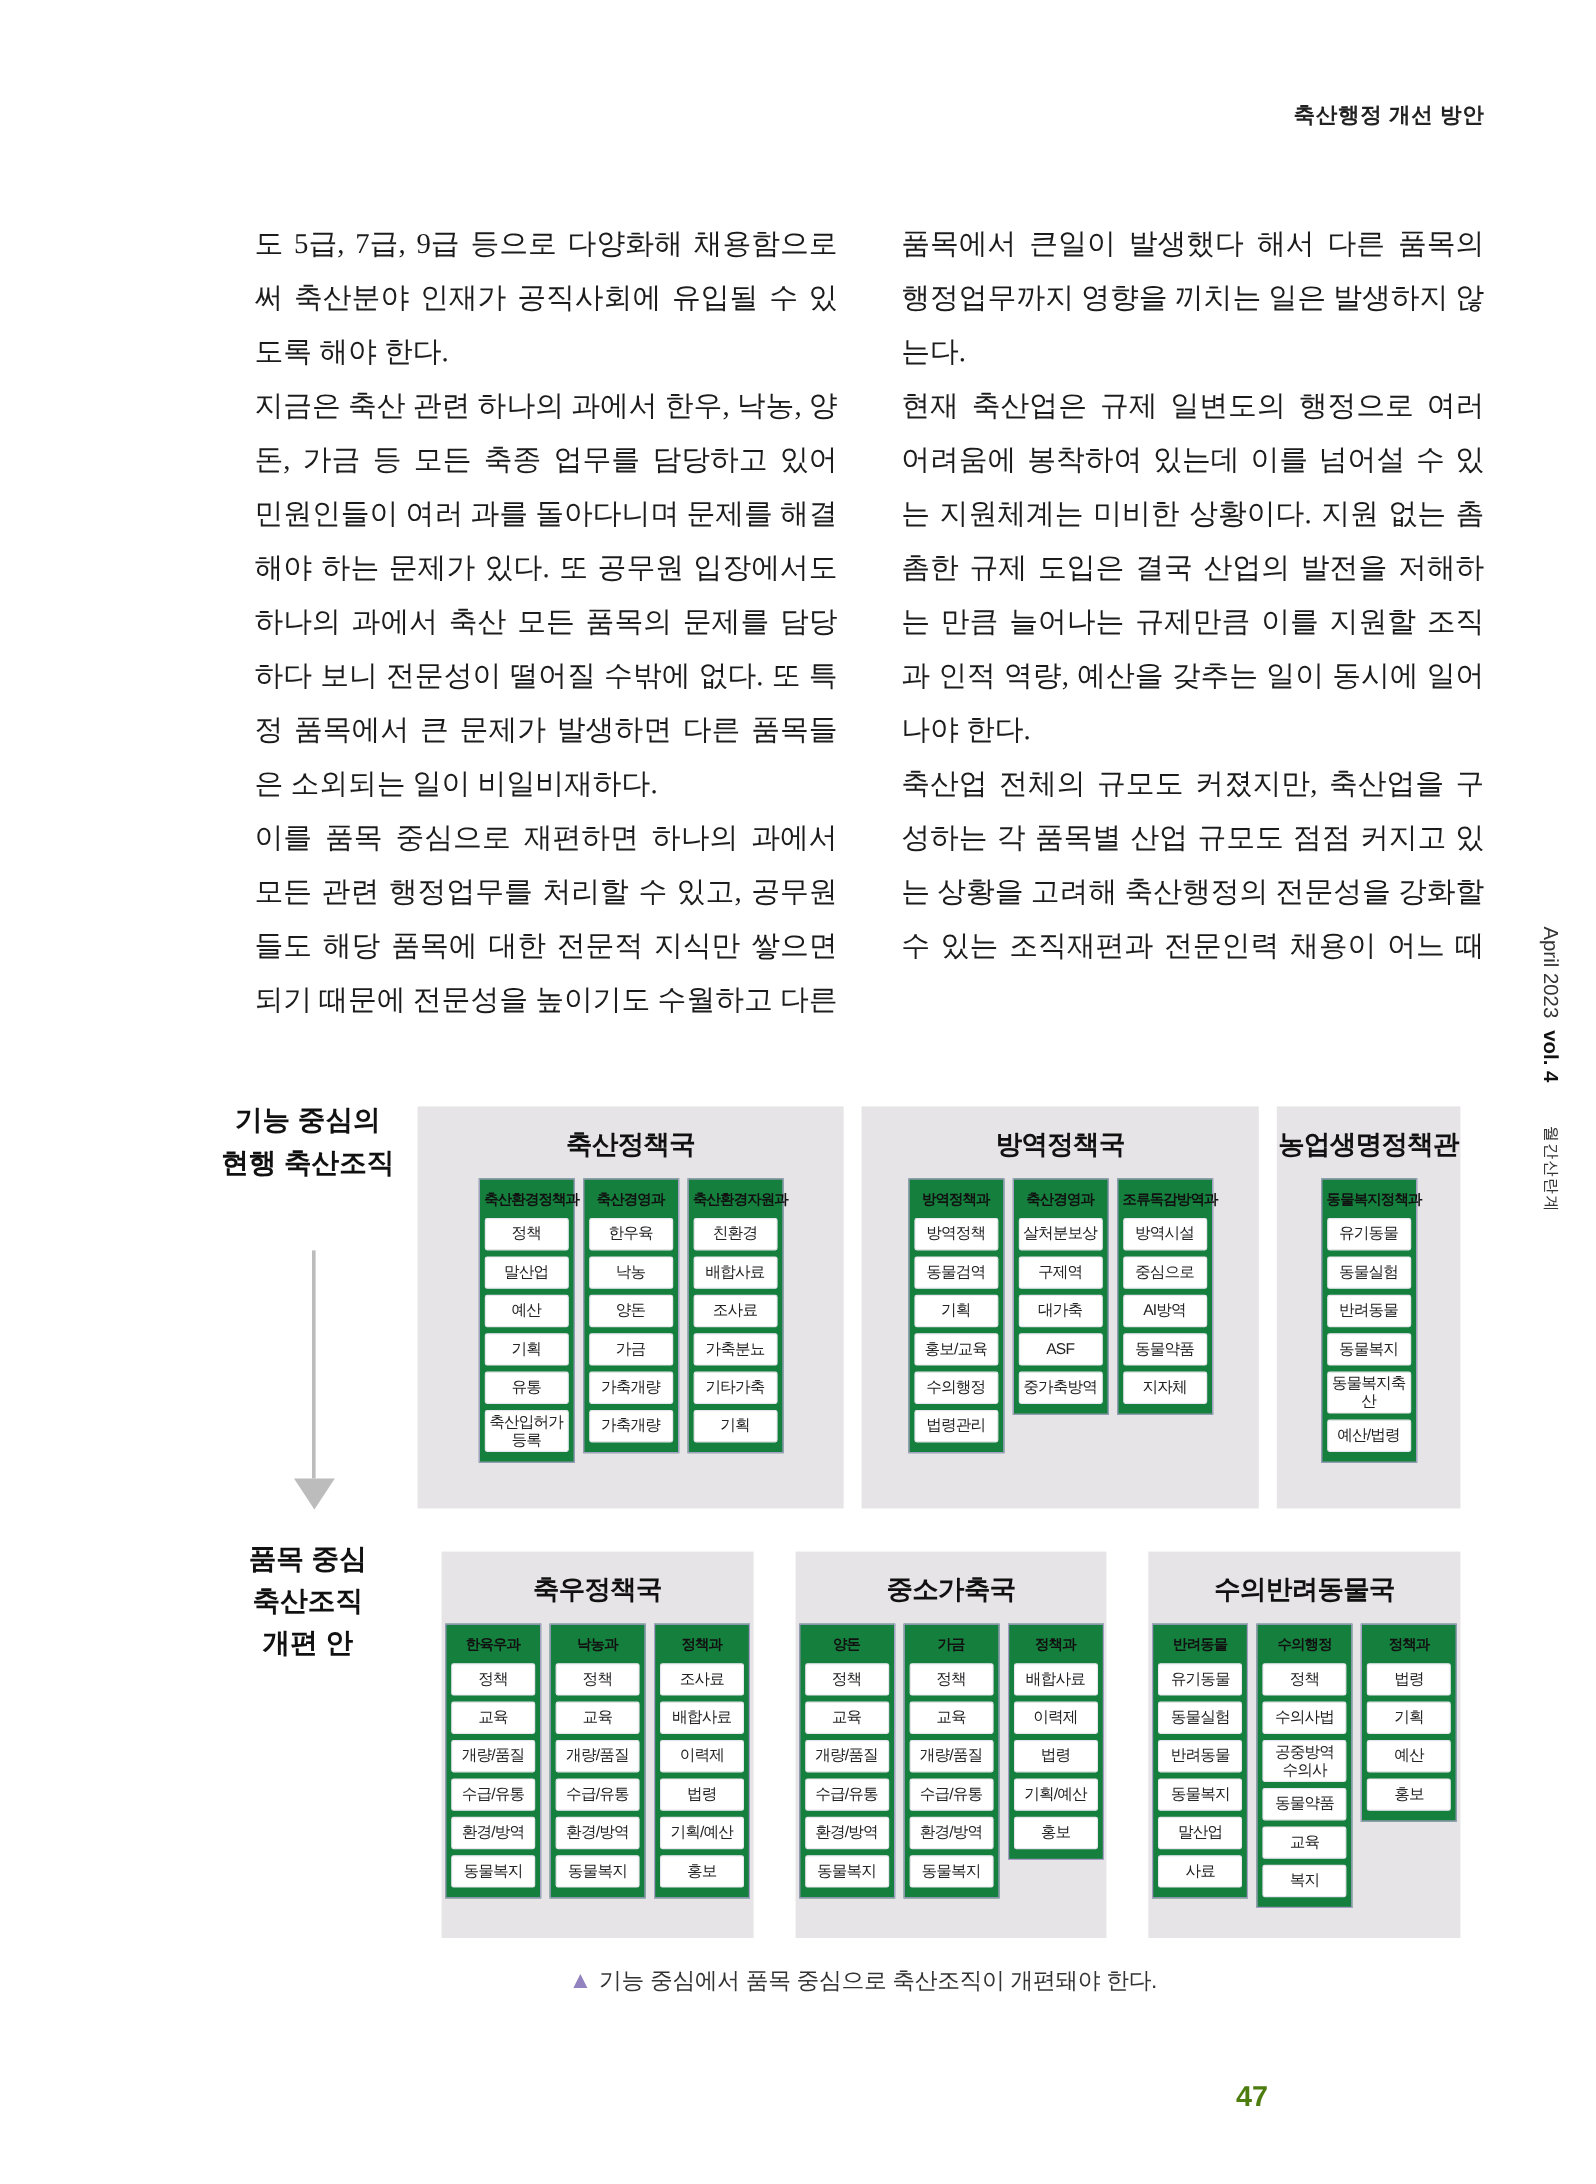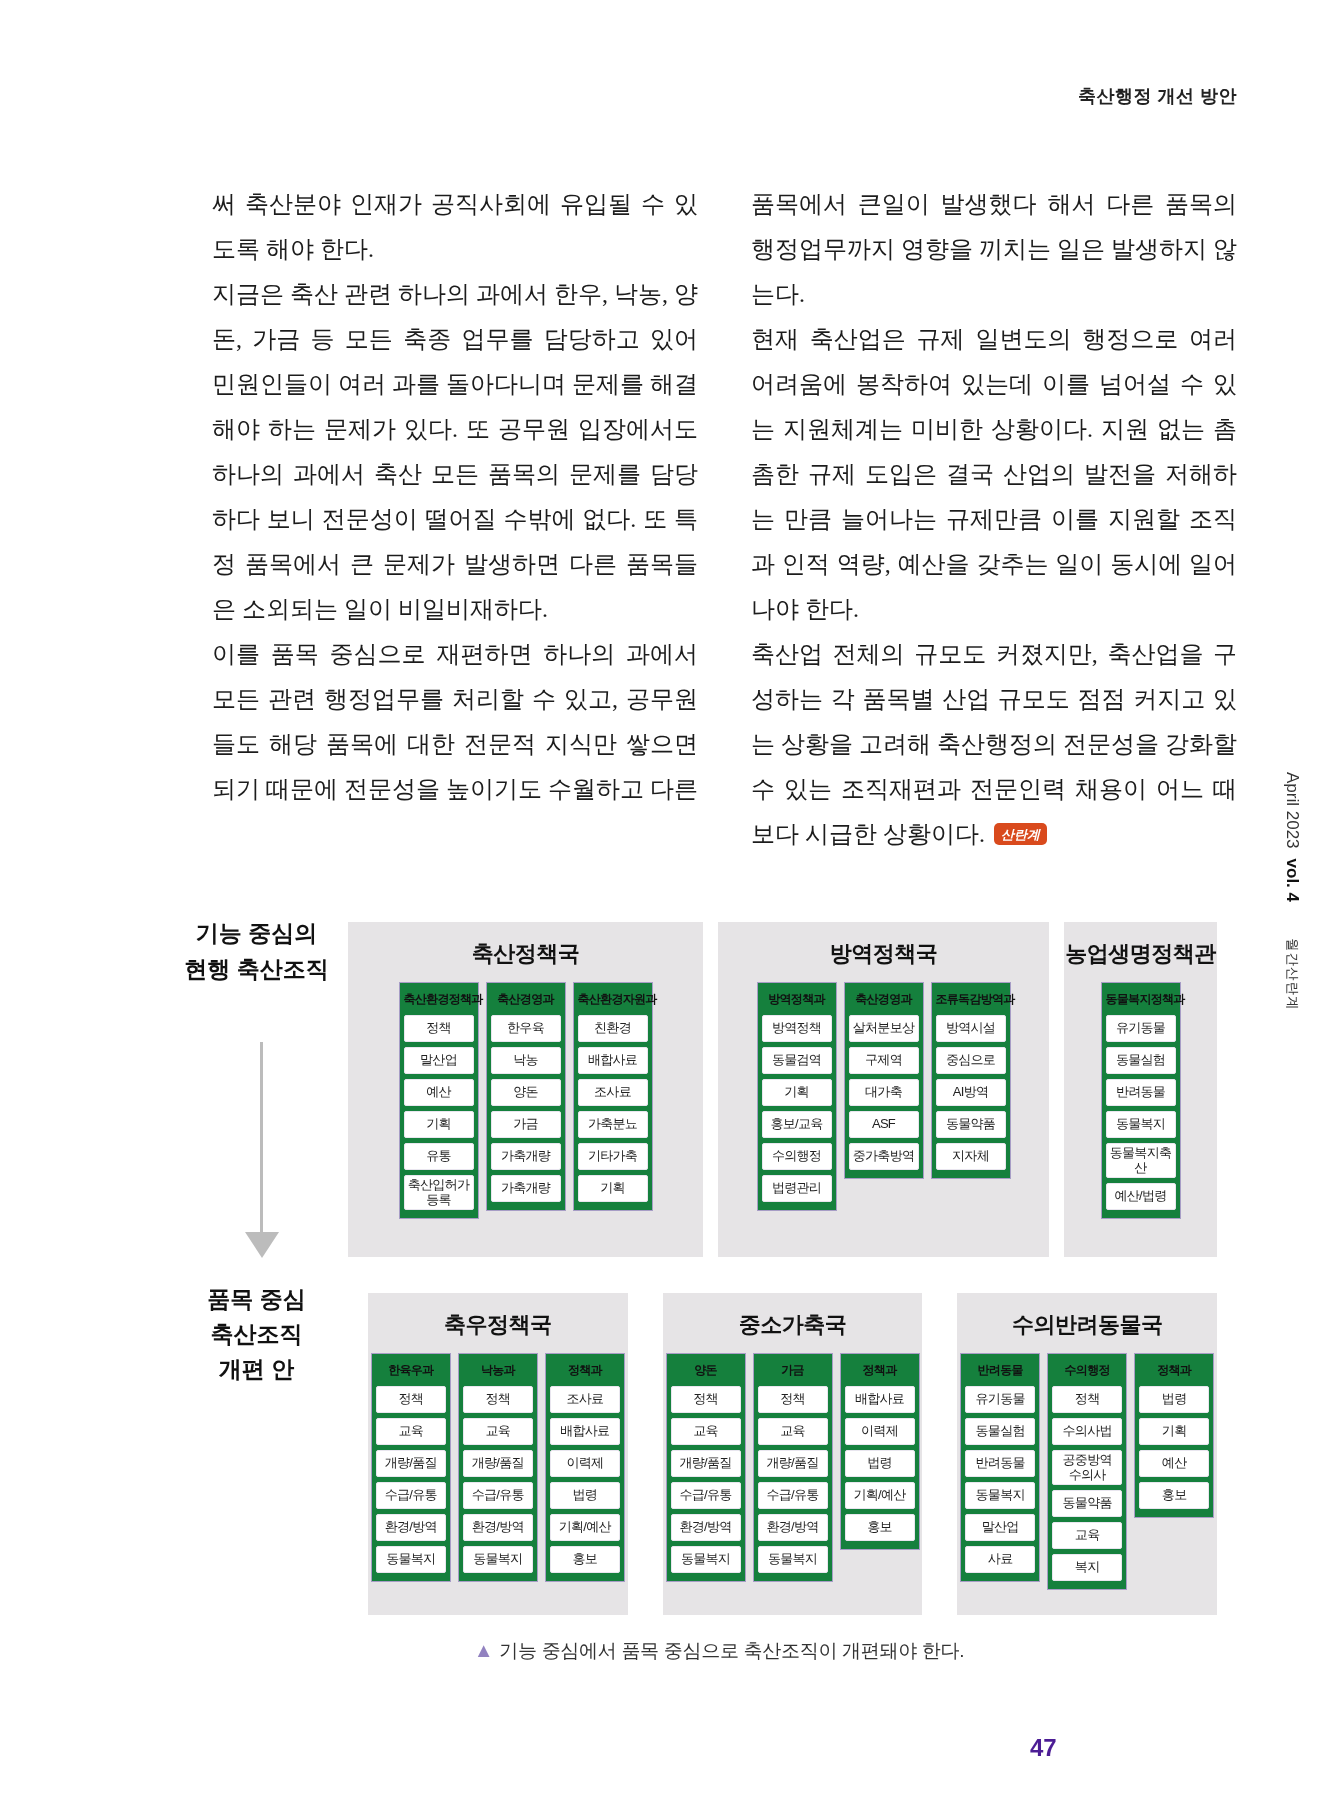--- a/index.html
+++ b/index.html
@@ -83,30 +83,31 @@
     display:flex;align-items:center;justify-content:center;
     font-size:13px;line-height:1.12;text-align:center;color:#222;
     letter-spacing:-0.7px;white-space:pre-line;padding:2px 1px;
   }
   
   .caption{
     position:absolute;left:212px;top:1638px;width:1014px;text-align:center;
     font-size:19px;color:#333;letter-spacing:-0.3px;
   }
   .caption .tri{color:#9282c0;font-size:20px;margin-right:6px;}
-  .page-number{position:absolute;left:1030px;top:1734px;font-size:24px;font-weight:bold;color:#4c1d95;}
+  .page-number{position:absolute;left:1030px;top:1734px;font-size:24px;font-weight:bold;color:#4d7c0f;}
 </style>
 </head>
 <body>
 
 <div class="page">
 
   <div class="header-title">축산행정 개선 방안</div>
 
   <div class="body-col col-left" id="col-left">
+      <div class="bline">도 5급, 7급, 9급 등으로 다양화해 채용함으로</div>
       <div class="bline">써 축산분야 인재가 공직사회에 유입될 수 있</div>
       <div class="bline pend">도록 해야 한다.</div>
       <div class="bline">지금은 축산 관련 하나의 과에서 한우, 낙농, 양</div>
       <div class="bline">돈, 가금 등 모든 축종 업무를 담당하고 있어</div>
       <div class="bline">민원인들이 여러 과를 돌아다니며 문제를 해결</div>
       <div class="bline">해야 하는 문제가 있다. 또 공무원 입장에서도</div>
       <div class="bline">하나의 과에서 축산 모든 품목의 문제를 담당</div>
       <div class="bline">하다 보니 전문성이 떨어질 수밖에 없다. 또 특</div>
       <div class="bline">정 품목에서 큰 문제가 발생하면 다른 품목들</div>
       <div class="bline pend">은 소외되는 일이 비일비재하다.</div>
@@ -123,21 +124,20 @@
       <div class="bline">어려움에 봉착하여 있는데 이를 넘어설 수 있</div>
       <div class="bline">는 지원체계는 미비한 상황이다. 지원 없는 촘</div>
       <div class="bline">촘한 규제 도입은 결국 산업의 발전을 저해하</div>
       <div class="bline">는 만큼 늘어나는 규제만큼 이를 지원할 조직</div>
       <div class="bline">과 인적 역량, 예산을 갖추는 일이 동시에 일어</div>
       <div class="bline pend">나야 한다.</div>
       <div class="bline">축산업 전체의 규모도 커졌지만, 축산업을 구</div>
       <div class="bline">성하는 각 품목별 산업 규모도 점점 커지고 있</div>
       <div class="bline">는 상황을 고려해 축산행정의 전문성을 강화할</div>
       <div class="bline">수 있는 조직재편과 전문인력 채용이 어느 때</div>
-      <div class="bline pend">보다 시급한 상황이다.<span class="badge">산란계</span></div>
     </div>
 
   <div class="sidebar">
     <span class="sb-issue">April 2023</span>
     <span class="sb-vol">vol. 4</span>
     <span class="sb-div"></span>
     <span class="sb-mag">월간산란계</span>
   </div>
 
   <div class="dg-label dg-label-current" id="label-current">

